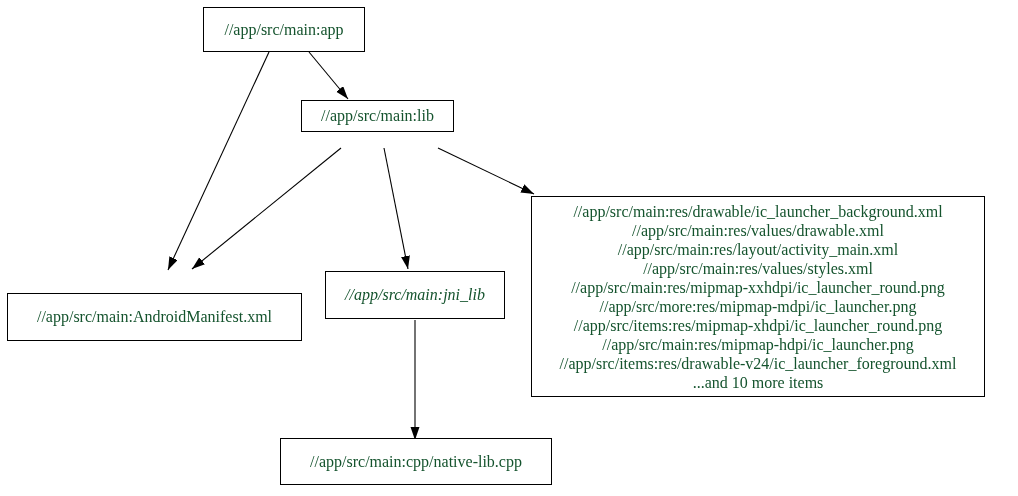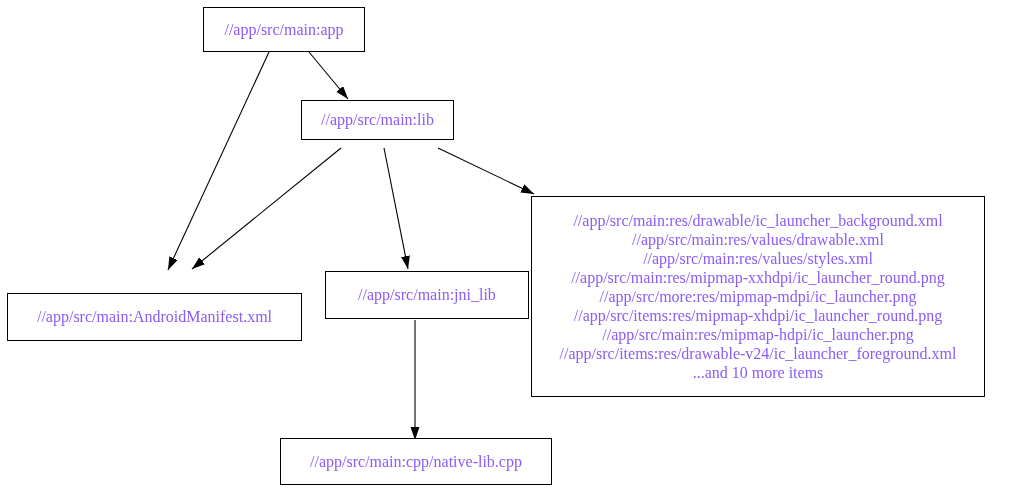--- a/index.html
+++ b/index.html
@@ -6,21 +6,21 @@
     margin: 0;
     padding: 0;
     background: #ffffff;
   }
   #canvas {
     position: relative;
     width: 1018px;
     height: 496px;
     background: #ffffff;
     font-family: "Liberation Serif", "DejaVu Serif", serif;
-    color: #8b5cf6;
+    color: #14532d;
     overflow: hidden;
   }
   #edge-layer {
     position: absolute;
     left: 0;
     top: 0;
     width: 1018px;
     height: 496px;
   }
   .node {
@@ -38,23 +38,23 @@
   .node.multiline {
     flex-direction: column;
     justify-content: center;
     line-height: 19px;
   }
   .node.multiline span {
     display: block;
   }
   
   #node-app          { left: 203px; top: 7px;   width: 162px; height: 45px; }
-  #node-lib          { left: 301px; top: 100px; width: 153px; height: 40px; }
+  #node-lib          { left: 301px; top: 100px; width: 153px; height: 32px; }
   #node-manifest     { left: 7px;   top: 271px; width: 295px; height: 48px; margin-top: 22px; }
-  #node-jni-lib      { left: 325px; top: 271px; width: 204px; height: 48px; }
+  #node-jni-lib      { left: 325px; top: 271px; width: 180px; height: 48px; font-style: italic; }
   #node-res-group    { left: 531px; top: 196px; width: 454px; height: 201px; }
   #node-native-lib   { left: 280px; top: 438px; width: 272px; height: 47px; }
   .edge {
     stroke: #000000;
     stroke-width: 1.1;
   }
 </style>
 </head>
 <body>
 
@@ -86,20 +86,21 @@
     <span>//app/src/main:AndroidManifest.xml</span>
   </div>
 
   <div class="node" id="node-jni-lib">
     <span>//app/src/main:jni_lib</span>
   </div>
 
   <div class="node multiline" id="node-res-group">
     <span>//app/src/main:res/drawable/ic_launcher_background.xml</span>
     <span>//app/src/main:res/values/drawable.xml</span>
+    <span>//app/src/main:res/layout/activity_main.xml</span>
     <span>//app/src/main:res/values/styles.xml</span>
     <span>//app/src/main:res/mipmap-xxhdpi/ic_launcher_round.png</span>
     <span>//app/src/more:res/mipmap-mdpi/ic_launcher.png</span>
     <span>//app/src/items:res/mipmap-xhdpi/ic_launcher_round.png</span>
     <span>//app/src/main:res/mipmap-hdpi/ic_launcher.png</span>
     <span>//app/src/items:res/drawable-v24/ic_launcher_foreground.xml</span>
     <span>...and 10 more items</span>
   </div>
 
   <div class="node" id="node-native-lib">

